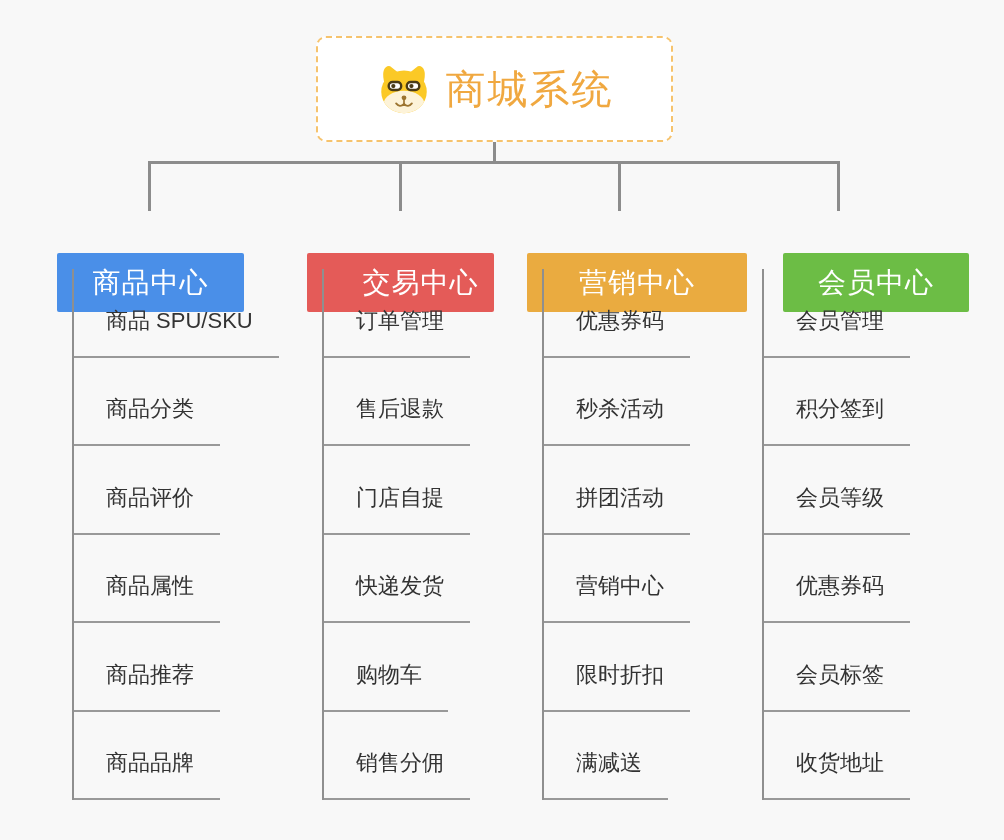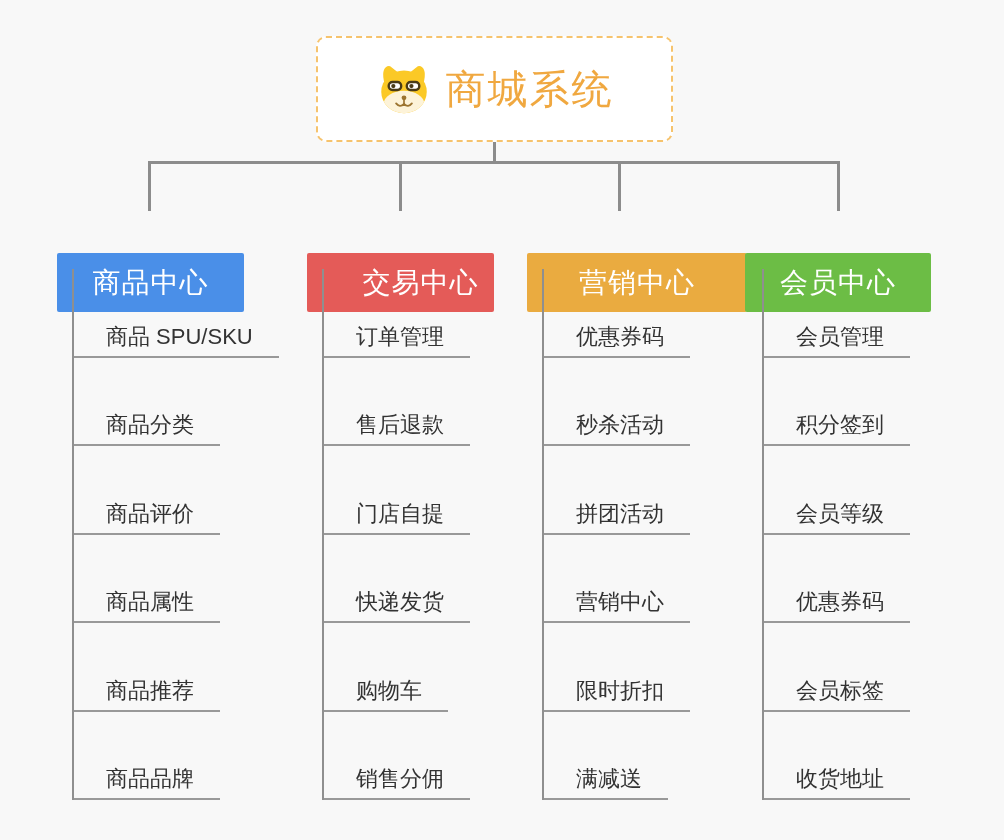--- a/index.html
+++ b/index.html
@@ -36,33 +36,33 @@
   
   .branch-header {
     position: absolute; top: 210px; height: 59px;
     border-radius: 2px;
     display: flex; align-items: center; justify-content: center;
     color: #ffffff; font-size: 28px; letter-spacing: 1px; white-space: nowrap; margin-top: 43px;
   }
   .h0 { left: 57px;  width: 187px; }
   .h1 { left: 307px; width: 187px; padding-left: 40px; }
   .h2 { left: 527px; width: 220px; }
-  .h3 { left: 745px; width: 186px; }
+  .h3 { left: 783px; width: 186px; }
 
   
   .branch-column {
     position: absolute; top: 269px; height: 531px;
     border-left: 2px solid #8f8f8f;
     display: flex; flex-direction: column;
   }
   .c0 { left: 72px; } .c1 { left: 322px; } .c2 { left: 542px; } .c3 { left: 762px; }
   .leaf-row { height: 88.5px; display: flex; align-items: flex-end; }
   .leaf {
     border-bottom: 2px solid #999999;
-    padding: 0 26px 4px 32px;
+    padding: 0 26px 20px 32px;
     font-size: 22px; color: #333333;
     white-space: nowrap; width: fit-content;
   }
 </style>
 </head>
 <body>
 
 <div class="canvas">
 
   <div class="root-node">

